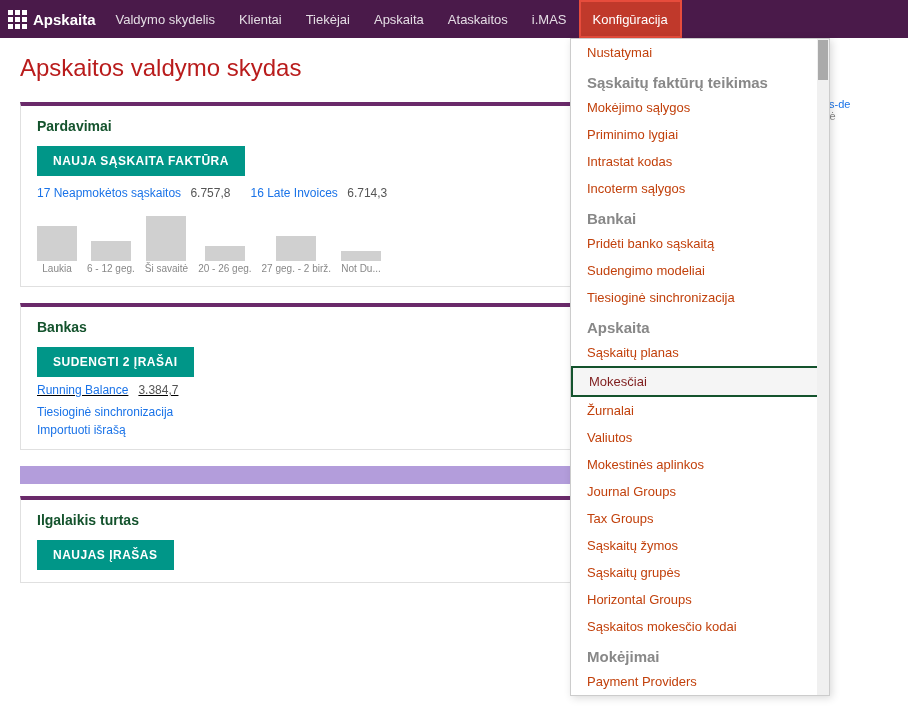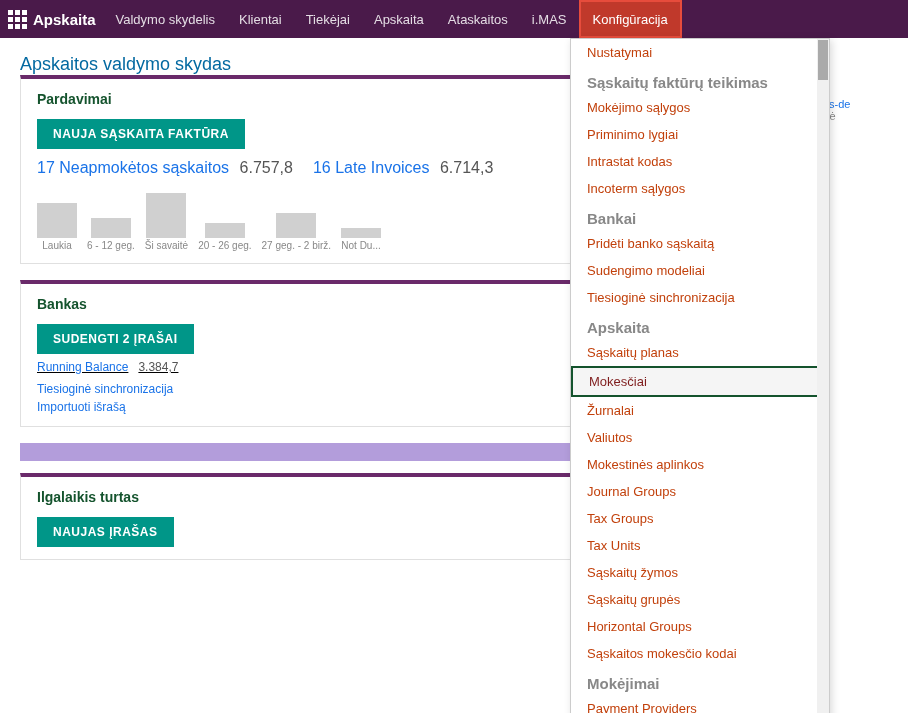--- a/index.html
+++ b/index.html
@@ -56,23 +56,24 @@
 
     
     .main-content {
       padding: 16px 20px;
       background: white;
       min-height: calc(713px - 38px);
       position: relative;
     }
 
     .page-title {
-      font-size: 18px;
+      font-size: 24px;
       font-weight: normal;
-      color: #0369a1;
+      color: #b91c1c;
+      margin-bottom: 20px;
     }
 
     
     .dashboard-section {
       background: white;
       border: 1px solid #e0e0e0;
       border-top: 4px solid #6a2a6a;
       margin-bottom: 16px;
       padding: 12px 16px;
       width: 560px;
@@ -94,21 +95,21 @@
       font-weight: bold;
       cursor: pointer;
       letter-spacing: 0.5px;
     }
 
     .invoices-row {
       display: flex;
       gap: 20px;
       margin-top: 10px;
       color: #1a73e8;
-      font-size: 16px;
+      font-size: 12px;
     }
 
     .invoice-link { cursor: pointer; }
     .invoice-amount { color: #555; margin-left: 6px; }
 
     
     .chart-area {
       margin-top: 14px;
       display: flex;
       gap: 10px;
@@ -348,21 +349,20 @@
     <div class="dropdown-item">Tiesioginė sinchronizacija</div>
 
     <div class="dropdown-section-label">Apskaita</div>
     <div class="dropdown-item">Sąskaitų planas</div>
     <div class="dropdown-item active-highlight">Mokesčiai</div>
     <div class="dropdown-item">Žurnalai</div>
     <div class="dropdown-item">Valiutos</div>
     <div class="dropdown-item">Mokestinės aplinkos</div>
     <div class="dropdown-item">Journal Groups</div>
     <div class="dropdown-item">Tax Groups</div>
-    <div class="dropdown-item">Tax Units</div>
     <div class="dropdown-item">Sąskaitų žymos</div>
     <div class="dropdown-item">Sąskaitų grupės</div>
     <div class="dropdown-item">Horizontal Groups</div>
     <div class="dropdown-item">Sąskaitos mokesčio kodai</div>
 
     <div class="dropdown-section-label">Mokėjimai</div>
     <div class="dropdown-item">Payment Providers</div>
   </div>
 </div>
 

